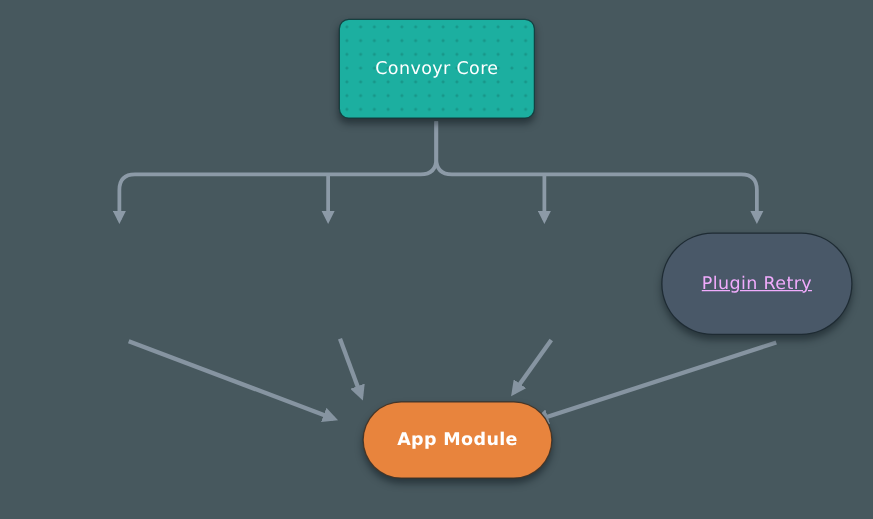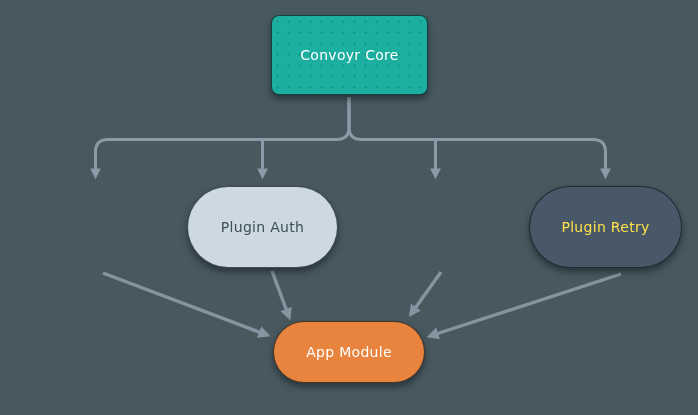--- a/index.html
+++ b/index.html
@@ -47,21 +47,21 @@
   }
   .n-core {
     background-color: #1cafa0;
     background-image: radial-gradient(rgba(10, 60, 55, 0.22) 1px, transparent 1.4px);
     background-size: 11px 11px;
     color: #ffffff;
   }
   .n-angular { background: #d14a5f; color: #ffffff; }
   .n-auth    { background: #cdd9e0; color: #3d4d59; }
   .n-cache   { background: #7d8d9b; color: #ffffff; }
-  .n-retry   { background: #495868; color: #fde047; }
+  .n-retry   { background: #495868; color: #f0abfc; text-decoration: underline; }
   .n-app     { background: #e8843d; color: #ffffff; }
 </style>
 </head>
 <body>
 
 <div class="canvas">
 
   <svg class="edges-svg" width="698" height="415" viewBox="0 0 698 415" xmlns="http://www.w3.org/2000/svg">
     <defs>
       <marker id="arrowhead" viewBox="0 0 10 10" refX="7" refY="5" markerWidth="3.6" markerHeight="3.6" orient="auto">
@@ -82,26 +82,23 @@
       <path d="M441,272 L411,314" marker-end="url(#arrowhead)"></path>
       <path d="M621,274 L430,336" marker-end="url(#arrowhead)"></path>
     </g>
   </svg>
 
   <div class="node rect n-core" style="left:271px; top:15px; width:157px; height:80px;">
     <span>Convoyr Core</span>
   </div>
 
 
-  <div class="node pill n-auth" style="left:187px; top:186px; width:151px; height:82px;">
-    <span>Plugin Auth</span>
-  </div>
 
 
   <div class="node pill n-retry" style="left:529px; top:186px; width:153px; height:82px;">
     <span>Plugin Retry</span>
   </div>
 
-  <div class="node pill n-app" style="left:273px; top:321px; width:152px; height:62px;">
+  <div class="node pill n-app" style="left:290px; top:321px; width:152px; height:62px;font-weight:bold;">
     <span>App Module</span>
   </div>
 
 </div>
 
 </body></html>

